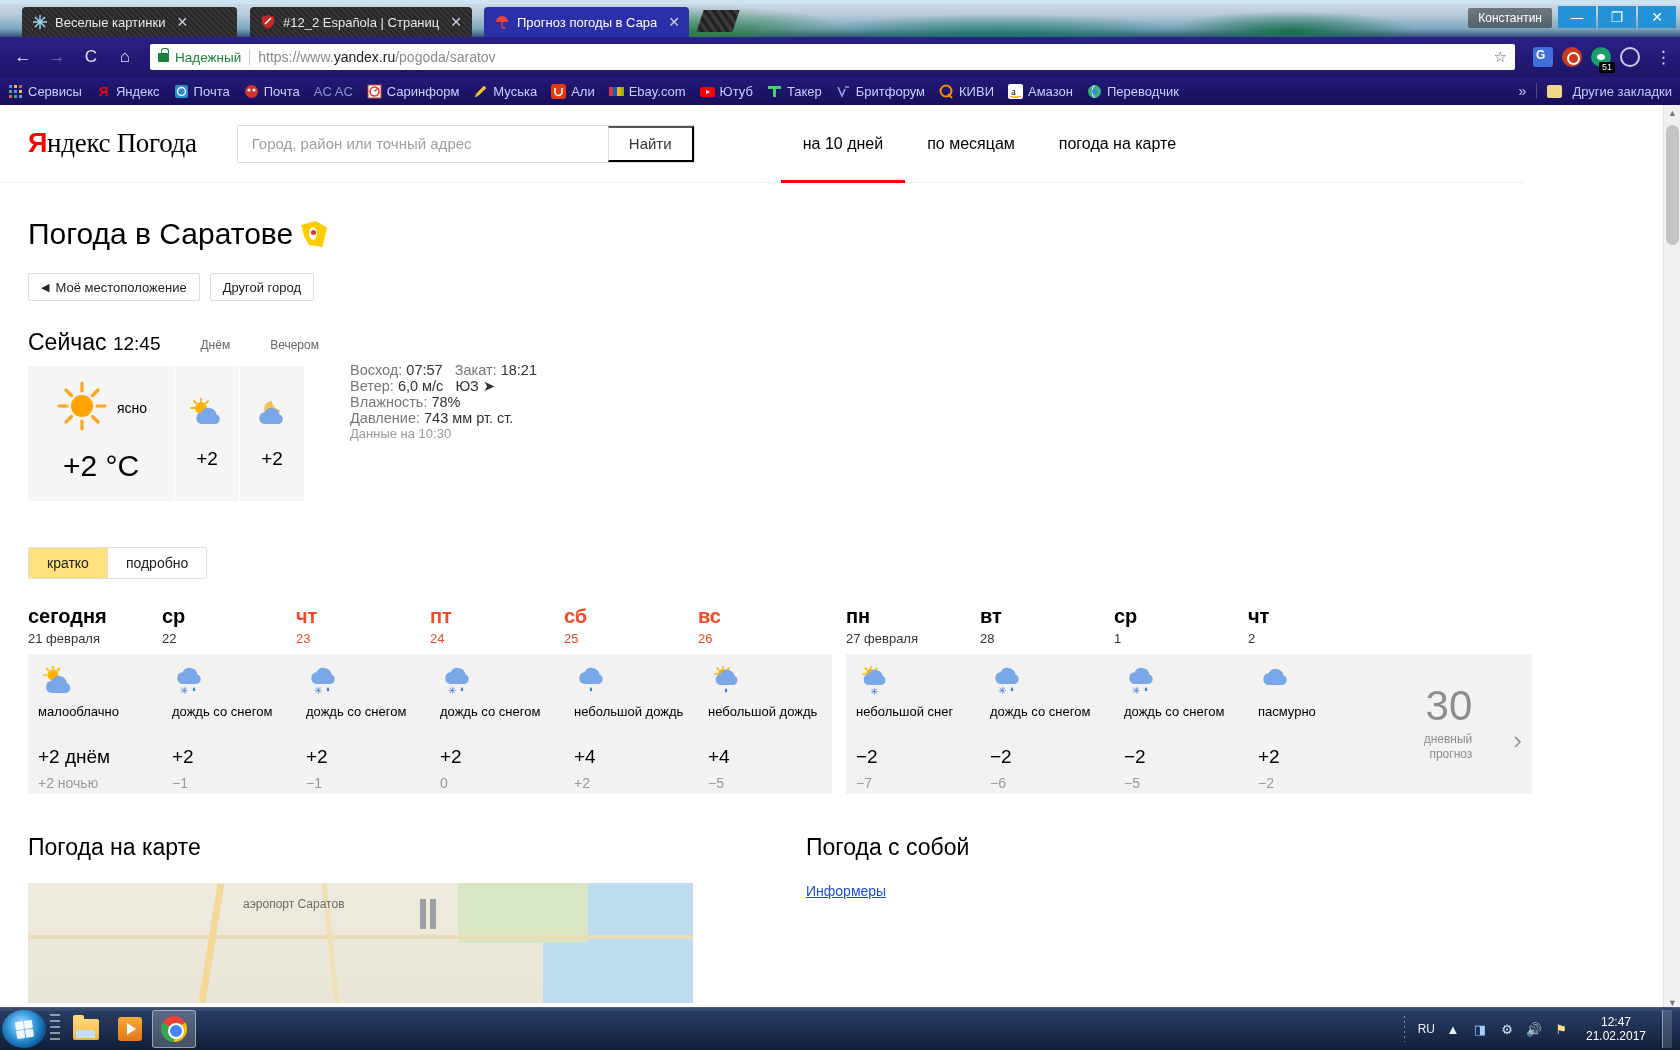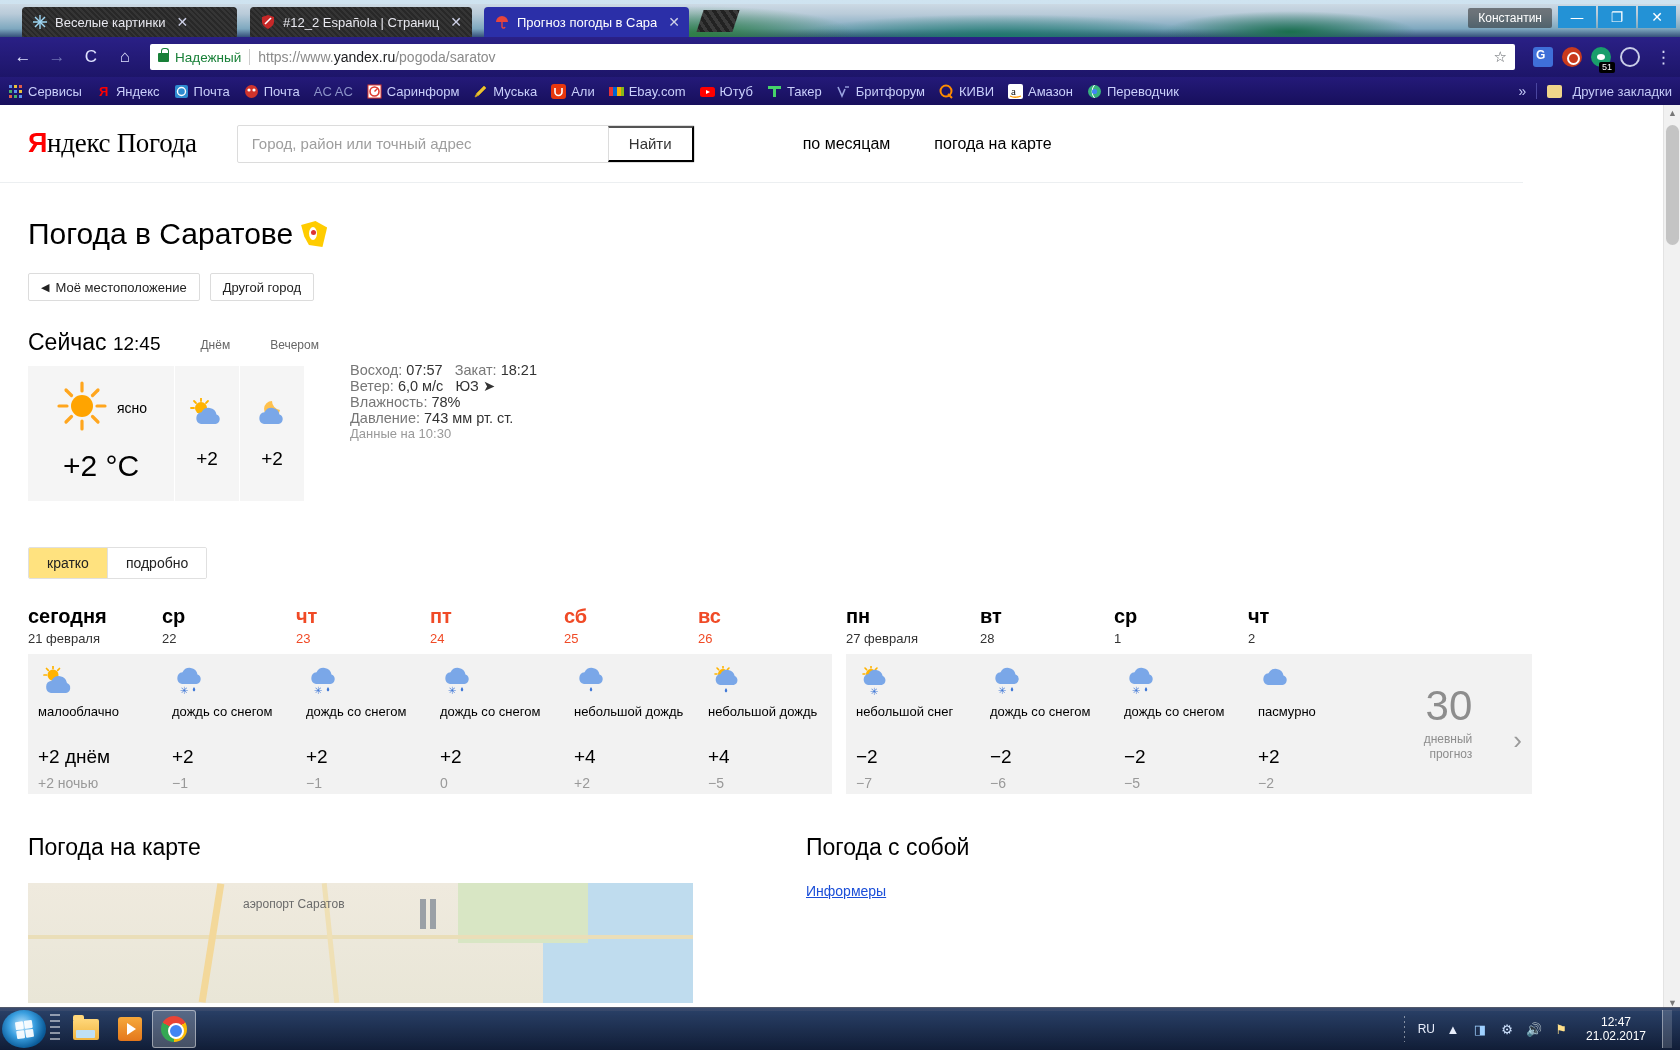--- a/index.html
+++ b/index.html
@@ -511,20 +511,21 @@
         <div class="logo">
           <span class="ya">Я</span><span class="rest">ндекс Погода</span>
         </div>
 
         <div class="searchwrap">
           <input type="text" placeholder="Город, район или точный адрес" style="">
           <button class="findbtn">Найти</button>
         </div>
 
         <div class="navtabs">
+          <div class="navtab active">на 10 дней</div>
           <div class="navtab">по месяцам</div>
           <div class="navtab">погода на карте</div>
         </div>
       </div>
 
       <div class="content">
 
         <h1 class="title">
           <span>Погода в Саратове</span>
           <span class="yalogo-mark"></span>

